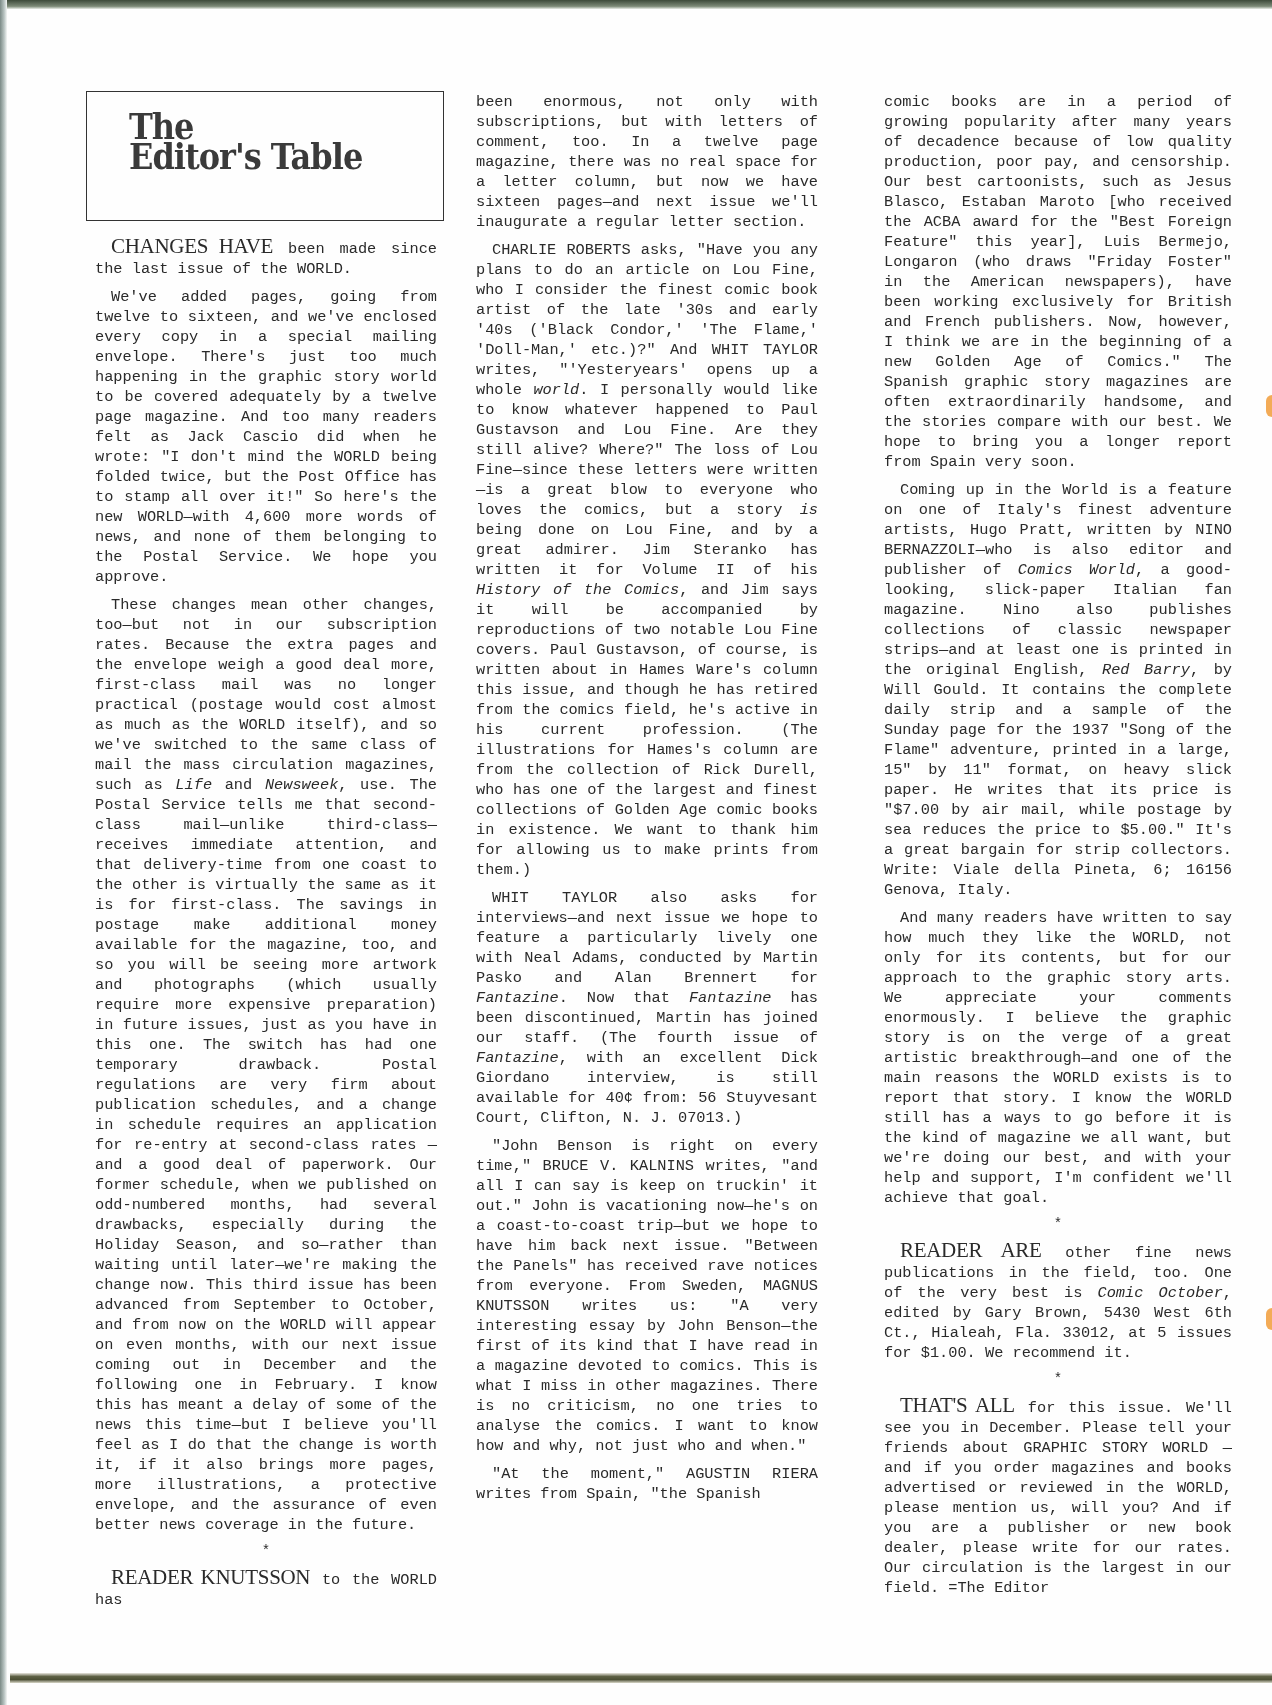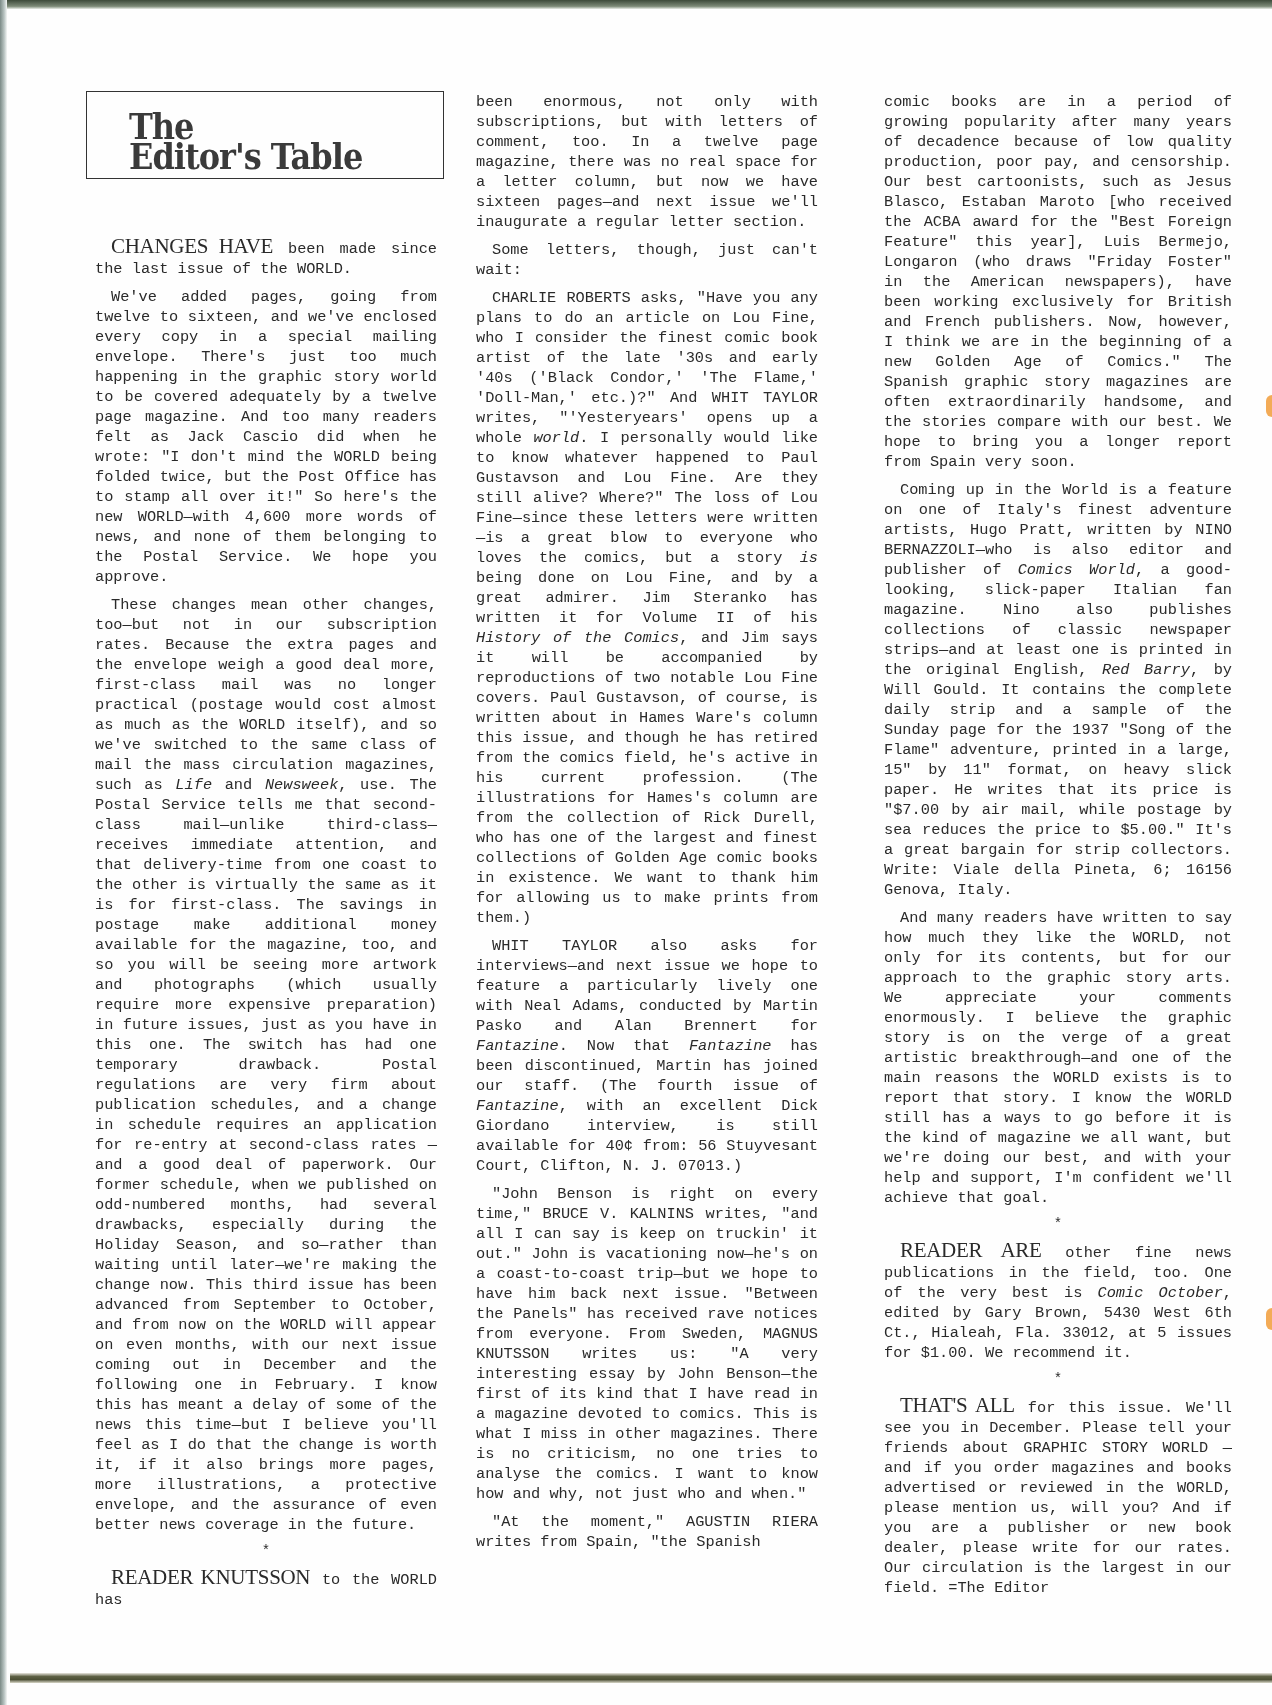--- a/index.html
+++ b/index.html
@@ -17,21 +17,21 @@
     background: linear-gradient(#e9e6df, #5d6044 35%, #4c4f35 65%, #d9d8c9); }
   .orange-mark { position: absolute; right: 0; width: 6px; height: 22px;
     background: #f2a245; border-radius: 6px 0 0 6px; opacity: .9; }
   .om1 { top: 395px; } .om2 { top: 1308px; }
 
   .column { position: absolute; top: 84px; font-size: 15.3px; line-height: 20px; }
   .col1 { left: 87px; width: 358px; top: 228px; }
   .col2 { left: 468px; width: 358px; }
   .col3 { left: 876px; width: 364px; }
 
-  .title-box { position: absolute; left: 86px; top: 91px; width: 358px; height: 88px;
+  .title-box { position: absolute; left: 86px; top: 91px; width: 358px; height: 130px;
     border: 1.5px solid #333; box-sizing: border-box; }
   .title-text { position: absolute; left: 42px; top: 20px;
     font-family: "DejaVu Serif", "Liberation Serif", serif; font-weight: 900;
     font-size: 32px; line-height: 28px; color: #3a3a3a; letter-spacing: -1px;
     transform: scaleY(1.08); transform-origin: top left; }
   .title-text span { display: block; }
 
   .para { margin: 8px; text-align: justify; text-align-last: left; hyphens: none; }
   .para .lead { font-family: "Liberation Serif", "DejaVu Serif", serif; font-size: 21px; letter-spacing: -0.3px; }
   .para.indent { text-indent: 16px; }
@@ -56,21 +56,20 @@
 
 <div class="column col1">
     <p class="para indent"><span class="lead">CHANGES HAVE</span><span> been made since the last issue of the WORLD.</span></p>
     <p class="para indent"><span>We've added pages, going from twelve to sixteen, and we've enclosed every copy in a special mailing envelope. There's just too much happening in the graphic story world to be covered adequately by a twelve page magazine. And too many readers felt as Jack Cascio did when he wrote: "I don't mind the WORLD being folded twice, but the Post Office has to stamp all over it!" So here's the new WORLD—with 4,600 more words of news, and none of them belonging to the Postal Service. We hope you approve.</span></p>
     <p class="para indent"><span>These changes mean other changes, too—but not in our subscription rates. Because the extra pages and the envelope weigh a good deal more, first-class mail was no longer practical (postage would cost almost as much as the WORLD itself), and so we've switched to the same class of mail the mass circulation magazines, such as <em>Life</em> and <em>Newsweek</em>, use. The Postal Service tells me that second-class mail—unlike third-class—receives immediate attention, and that delivery-time from one coast to the other is virtually the same as it is for first-class. The savings in postage make additional money available for the magazine, too, and so you will be seeing more artwork and photographs (which usually require more expensive preparation) in future issues, just as you have in this one. The switch has had one temporary drawback. Postal regulations are very firm about publication schedules, and a change in schedule requires an application for re-entry at second-class rates —and a good deal of paperwork. Our former schedule, when we published on odd-numbered months, had several drawbacks, especially during the Holiday Season, and so—rather than waiting until later—we're making the change now. This third issue has been advanced from September to October, and from now on the WORLD will appear on even months, with our next issue coming out in December and the following one in February. I know this has meant a delay of some of the news this time—but I believe you'll feel as I do that the change is worth it, if it also brings more pages, more illustrations, a protective envelope, and the assurance of even better news coverage in the future.</span></p>
     <p class="star">*</p>
     <p class="para indent"><span class="lead">READER KNUTSSON</span><span> to the WORLD has</span></p>
   </div>
 <div class="column col2">
     <p class="para"><span>been enormous, not only with subscriptions, but with letters of comment, too. In a twelve page magazine, there was no real space for a letter column, but now we have sixteen pages—and next issue we'll inaugurate a regular letter section.</span></p>
-    <p class="para indent"><span>Some letters, though, just can't wait:</span></p>
     <p class="para indent"><span>CHARLIE ROBERTS asks, "Have you any plans to do an article on Lou Fine, who I consider the finest comic book artist of the late '30s and early '40s ('Black Condor,' 'The Flame,' 'Doll-Man,' etc.)?" And WHIT TAYLOR writes, "'Yesteryears' opens up a whole <em>world</em>. I personally would like to know whatever happened to Paul Gustavson and Lou Fine. Are they still alive? Where?" The loss of Lou Fine—since these letters were written—is a great blow to everyone who loves the comics, but a story <em>is</em> being done on Lou Fine, and by a great admirer. Jim Steranko has written it for Volume II of his <em>History of the Comics</em>, and Jim says it will be accompanied by reproductions of two notable Lou Fine covers. Paul Gustavson, of course, is written about in Hames Ware's column this issue, and though he has retired from the comics field, he's active in his current profession. (The illustrations for Hames's column are from the collection of Rick Durell, who has one of the largest and finest collections of Golden Age comic books in existence. We want to thank him for allowing us to make prints from them.)</span></p>
     <p class="para indent"><span>WHIT TAYLOR also asks for interviews—and next issue we hope to feature a particularly lively one with Neal Adams, conducted by Martin Pasko and Alan Brennert for <em>Fantazine</em>. Now that <em>Fantazine</em> has been discontinued, Martin has joined our staff. (The fourth issue of <em>Fantazine</em>, with an excellent Dick Giordano interview, is still available for 40¢ from: 56 Stuyvesant Court, Clifton, N. J. 07013.)</span></p>
     <p class="para indent"><span>"John Benson is right on every time," BRUCE V. KALNINS writes, "and all I can say is keep on truckin' it out." John is vacationing now—he's on a coast-to-coast trip—but we hope to have him back next issue. "Between the Panels" has received rave notices from everyone. From Sweden, MAGNUS KNUTSSON writes us: "A very interesting essay by John Benson—the first of its kind that I have read in a magazine devoted to comics. This is what I miss in other magazines. There is no criticism, no one tries to analyse the comics. I want to know how and why, not just who and when."</span></p>
     <p class="para indent"><span>"At the moment," AGUSTIN RIERA writes from Spain, "the Spanish</span></p>
   </div>
 <div class="column col3">
     <p class="para"><span>comic books are in a period of growing popularity after many years of decadence because of low quality production, poor pay, and censorship. Our best cartoonists, such as Jesus Blasco, Estaban Maroto [who received the ACBA award for the "Best Foreign Feature" this year], Luis Bermejo, Longaron (who draws "Friday Foster" in the American newspapers), have been working exclusively for British and French publishers. Now, however, I think we are in the beginning of a new Golden Age of Comics." The Spanish graphic story magazines are often extraordinarily handsome, and the stories compare with our best. We hope to bring you a longer report from Spain very soon.</span></p>
     <p class="para indent"><span>Coming up in the World is a feature on one of Italy's finest adventure artists, Hugo Pratt, written by NINO BERNAZZOLI—who is also editor and publisher of <em>Comics World</em>, a good-looking, slick-paper Italian fan magazine. Nino also publishes collections of classic newspaper strips—and at least one is printed in the original English, <em>Red Barry</em>, by Will Gould. It contains the complete daily strip and a sample of the Sunday page for the 1937 "Song of the Flame" adventure, printed in a large, 15" by 11" format, on heavy slick paper. He writes that its price is "$7.00 by air mail, while postage by sea reduces the price to $5.00." It's a great bargain for strip collectors. Write: Viale della Pineta, 6; 16156 Genova, Italy.</span></p>
     <p class="para indent"><span>And many readers have written to say how much they like the WORLD, not only for its contents, but for our approach to the graphic story arts. We appreciate your comments enormously. I believe the graphic story is on the verge of a great artistic breakthrough—and one of the main reasons the WORLD exists is to report that story. I know the WORLD still has a ways to go before it is the kind of magazine we all want, but we're doing our best, and with your help and support, I'm confident we'll achieve that goal.</span></p>
     <p class="star">*</p>

